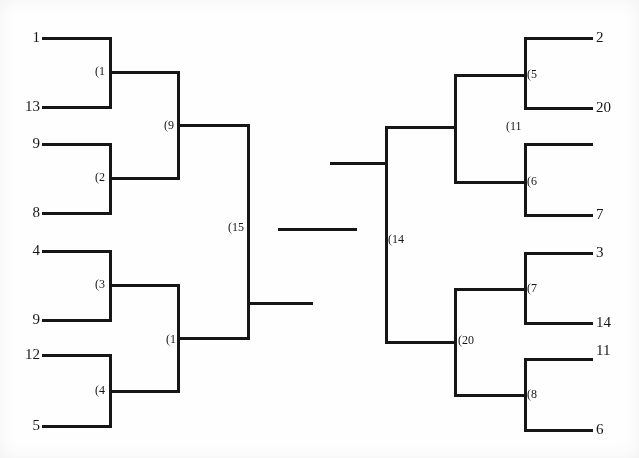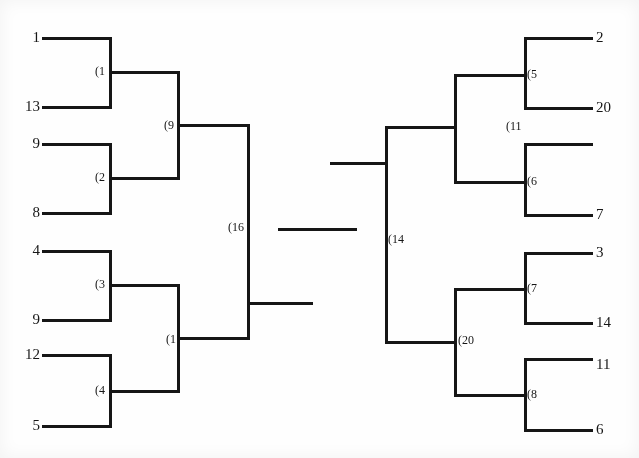--- a/index.html
+++ b/index.html
@@ -109,29 +109,29 @@
     <span class="team-label left" style="left: 4px; top: 250px;">4</span>
     <span class="team-label left" style="left: 4px; top: 319px;">9</span>
     <span class="team-label left" style="left: 4px; top: 354px;">12</span>
     <span class="team-label left" style="left: 4px; top: 425px;">5</span>
     <span class="team-label right" style="left: 596px; top: 37px;">2</span>
     <span class="team-label right" style="left: 596px; top: 107px;">20</span>
     <span class="team-label right" style="left: 596px; top: 143px; margin-left: 45px;">10</span>
     <span class="team-label right" style="left: 596px; top: 214px;">7</span>
     <span class="team-label right" style="left: 596px; top: 252px;">3</span>
     <span class="team-label right" style="left: 596px; top: 322px;">14</span>
-    <span class="team-label right" style="left: 596px; top: 364px;">11</span>
+    <span class="team-label right" style="left: 596px; top: 350px;">11</span>
     <span class="team-label right" style="left: 596px; top: 429px;">6</span>
     <span class="match-label left" style="left: 71px; top: 71px;">(1</span>
     <span class="match-label left" style="left: 71px; top: 177px;">(2</span>
     <span class="match-label left" style="left: 140px; top: 125px;">(9</span>
     <span class="match-label left" style="left: 71px; top: 284px;">(3</span>
     <span class="match-label left" style="left: 71px; top: 390px;">(4</span>
     <span class="match-label left" style="left: 142px; top: 339px;">(1</span>
-    <span class="match-label left" style="left: 210px; top: 227px;">(16</span>
+    <span class="match-label left" style="left: 210px; top: 227px;">(15</span>
     <span class="match-label right" style="left: 527px; top: 74px;">(5</span>
     <span class="match-label right" style="left: 527px; top: 181px;">(6</span>
     <span class="match-label right" style="left: 458px; top: 126px; margin-left: 48px;">(11</span>
     <span class="match-label right" style="left: 527px; top: 288px;">(7</span>
     <span class="match-label right" style="left: 527px; top: 394px;">(8</span>
     <span class="match-label right" style="left: 458px; top: 340px;">(20</span>
     <span class="match-label right" style="left: 388px; top: 239px;">(14</span>
   </div>
 
 </body></html>

